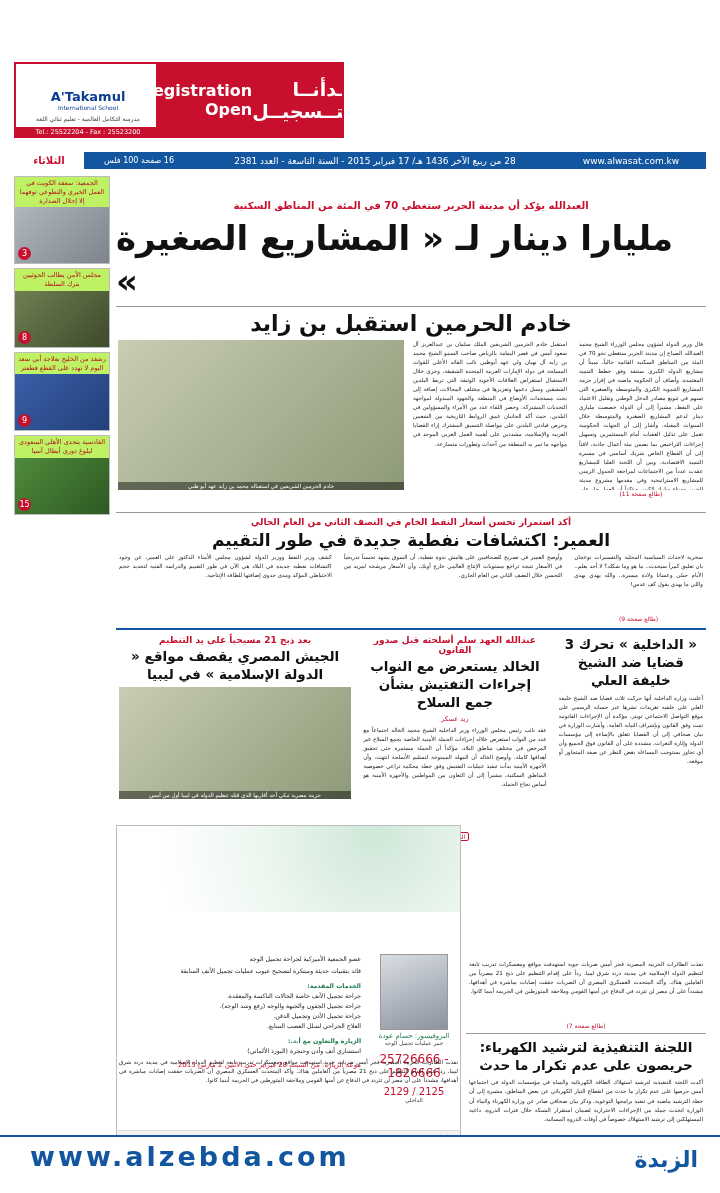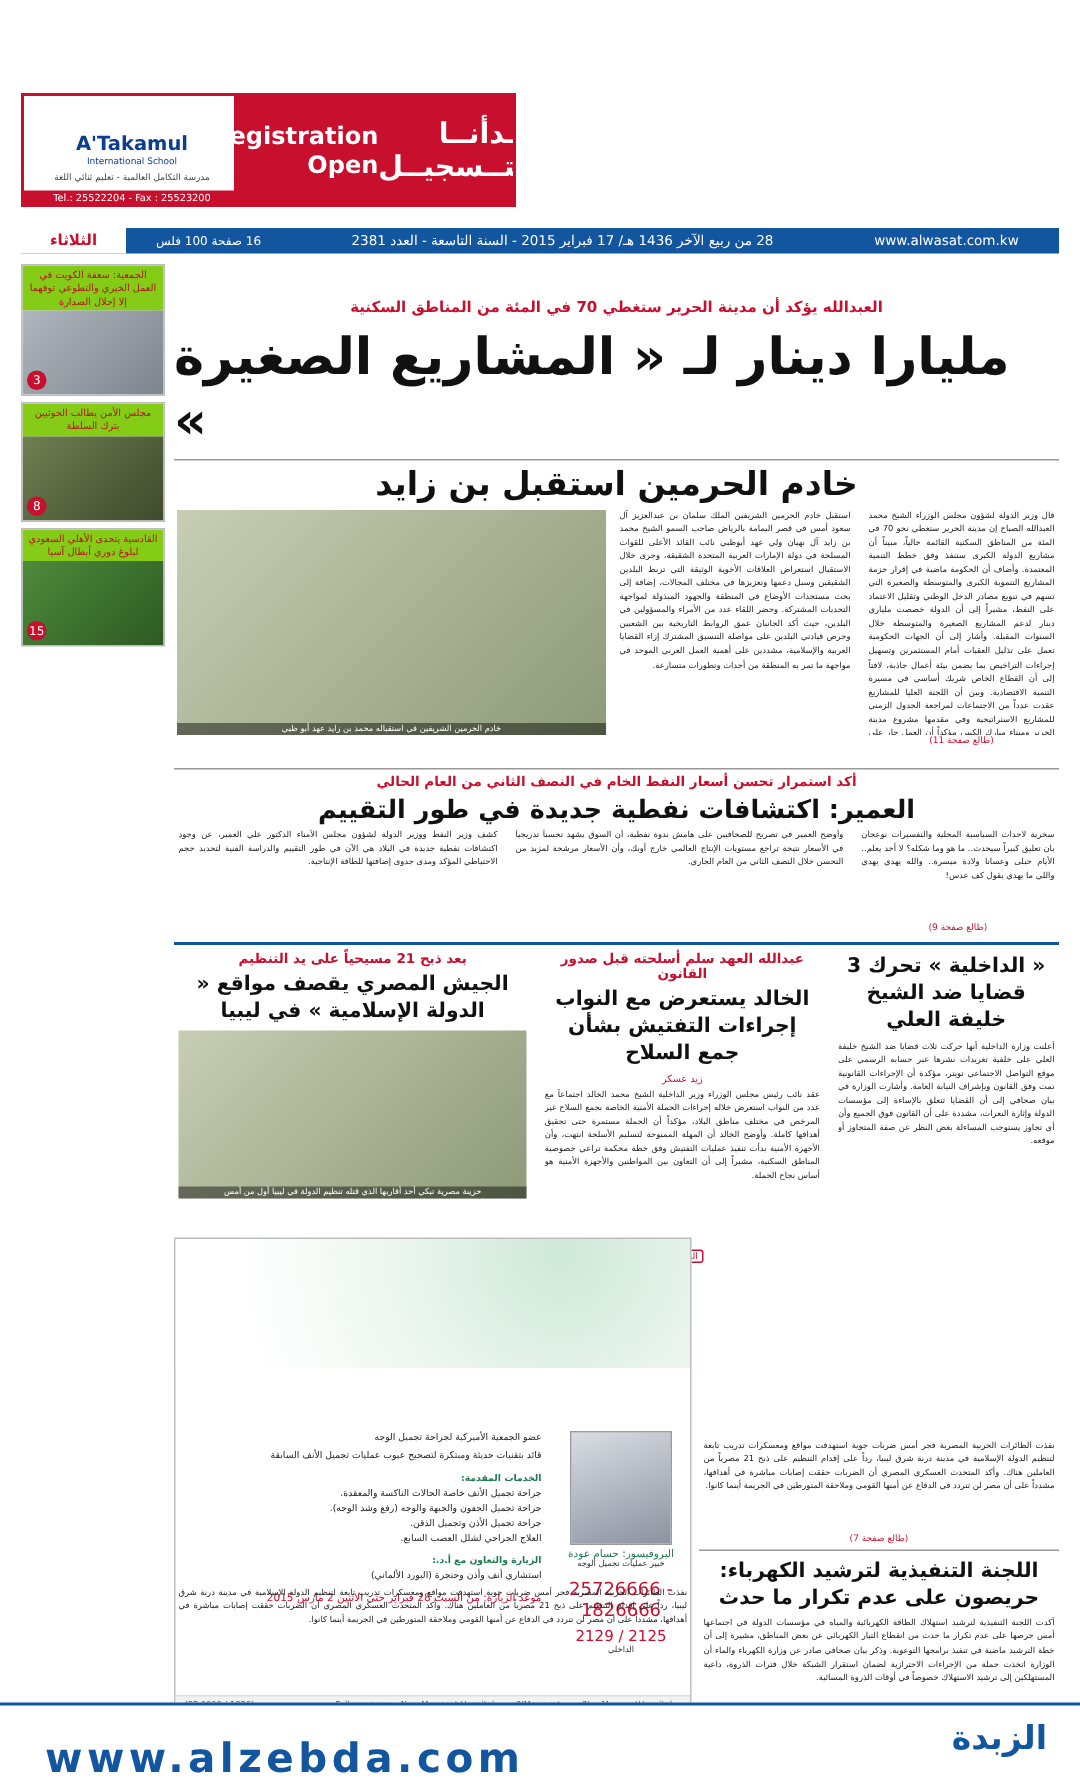--- a/index.html
+++ b/index.html
@@ -25,21 +25,21 @@
   
   .strip{position:absolute;left:14px;top:152px;width:692px;height:17px;background:#1256a0;color:#fff;font-size:9px;display:flex;align-items:center;}
   .strip .date{flex:1;text-align:center;}
   .strip .url{width:150px;text-align:center;color:#fff;font-size:9px;direction:ltr;}
   .strip .day{width:70px;background:#fff;color:#c8102e;height:17px;line-height:17px;text-align:center;font-weight:bold;font-size:10px;}
   .strip .pages{width:110px;text-align:center;font-size:8px;}
 
   
   .leftcol{position:absolute;left:14px;top:176px;width:96px;}
   .leftbox{width:96px;margin-bottom:4px;border:1px solid #bbb;box-sizing:border-box;background:#f4f4f4;overflow:hidden;}
-  .leftbox .cap{font-size:6.5px;line-height:1.35;color:#b3121a;padding:2px 3px;text-align:center;background:#84cc16;}
+  .leftbox .cap{font-size:6.5px;line-height:1.35;color:#b3121a;padding:2px 3px;text-align:center;background:#bef264;}
   .leftbox .img{height:56px;position:relative;}
   .leftbox .num{position:absolute;left:3px;bottom:3px;width:13px;height:13px;border-radius:50%;background:#c8102e;color:#fff;font-size:8px;text-align:center;line-height:13px;}
   .ph2{background:linear-gradient(135deg,#6f7f52,#3e4a2c);}
   .ph4{background:linear-gradient(135deg,#3a5ea8,#22407a);}
   .ph5{background:linear-gradient(135deg,#4f8a3c,#2d5a22);}
   .ph6{background:linear-gradient(135deg,#b0b6bd,#7d848c);}
   .ph7{background:linear-gradient(135deg,#c9b79a,#9b8a6d);}
 
   
   .main{position:absolute;left:116px;top:176px;width:590px;}
@@ -80,21 +80,21 @@
   .hosp .footer{position:absolute;left:0;right:0;bottom:0;height:34px;background:#f2f2f2;border-top:1px solid #ddd;font-size:5.5px;color:#444;padding:3px 6px;box-sizing:border-box;}
 
   
   .botleft{position:absolute;left:116px;top:1058px;width:345px;}
 
   
   .rightbot{position:absolute;left:466px;top:960px;width:240px;}
 
   
   .footer-bar{position:absolute;left:0;bottom:0;width:720px;height:56px;background:#ffffff;border-top:2px solid #1256a0;}
-  .footer-url{position:absolute;left:30px;top:20px;font-size:27px;letter-spacing:3px;color:#1256a0;font-weight:bold;direction:ltr;}
+  .footer-url{position:absolute;left:30px;top:4px;font-size:27px;letter-spacing:3px;color:#1256a0;font-weight:bold;direction:ltr;}
   .footer-logo{position:absolute;right:22px;top:10px;text-align:center;color:#1256a0;}
   .footer-logo .fa{font-size:22px;font-weight:bold;}
   .grid3{display:flex;gap:6px;}
   .cellpad{padding:0 3px;}
 </style>
 </head>
 <body>
 
 <div class="page">
 
@@ -132,20 +132,26 @@
       </div>
     </div>
 
     <div class="leftbox">
       <div class="cap">مجلس الأمن يطالب الحوثيين بترك السلطة</div>
       <div class="img ph2">
         <div class="num">8</div>
       </div>
     </div>
 
+    <div class="leftbox">
+      <div class="cap">رشفد من الخليج بعلاجة أبي سعد اليوم لا تهدد على القطع قطعتر</div>
+      <div class="img ph4">
+        <div class="num">9</div>
+      </div>
+    </div>
 
     <div class="leftbox">
       <div class="cap">القادسية يتحدى الأهلي السعودي لبلوغ دوري أبطال آسيا</div>
       <div class="img ph5">
         <div class="num">15</div>
       </div>
     </div>
 
   </div>
 

